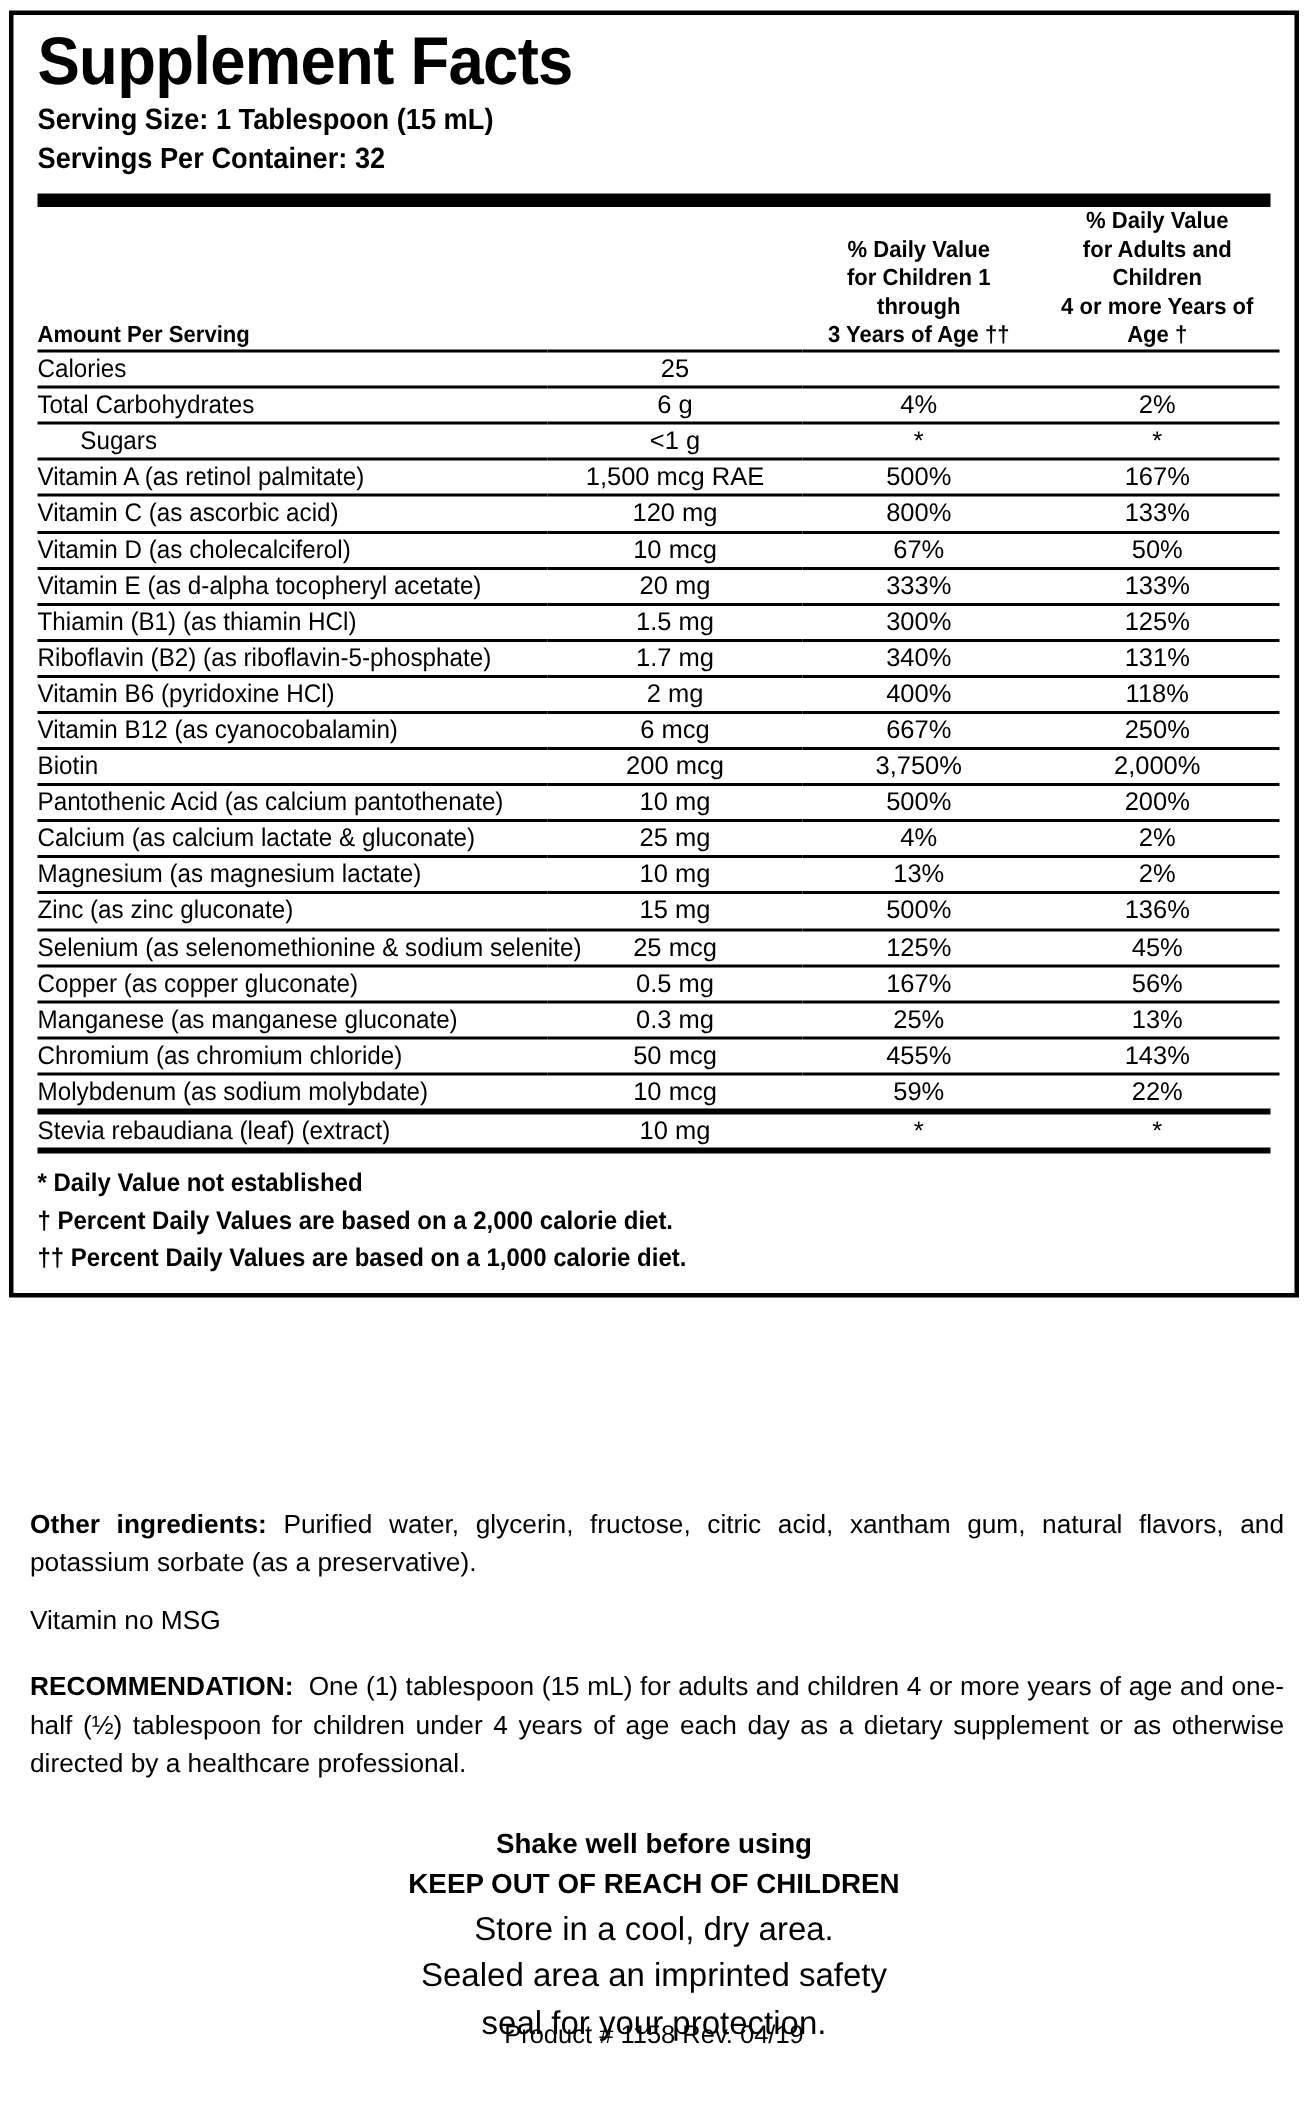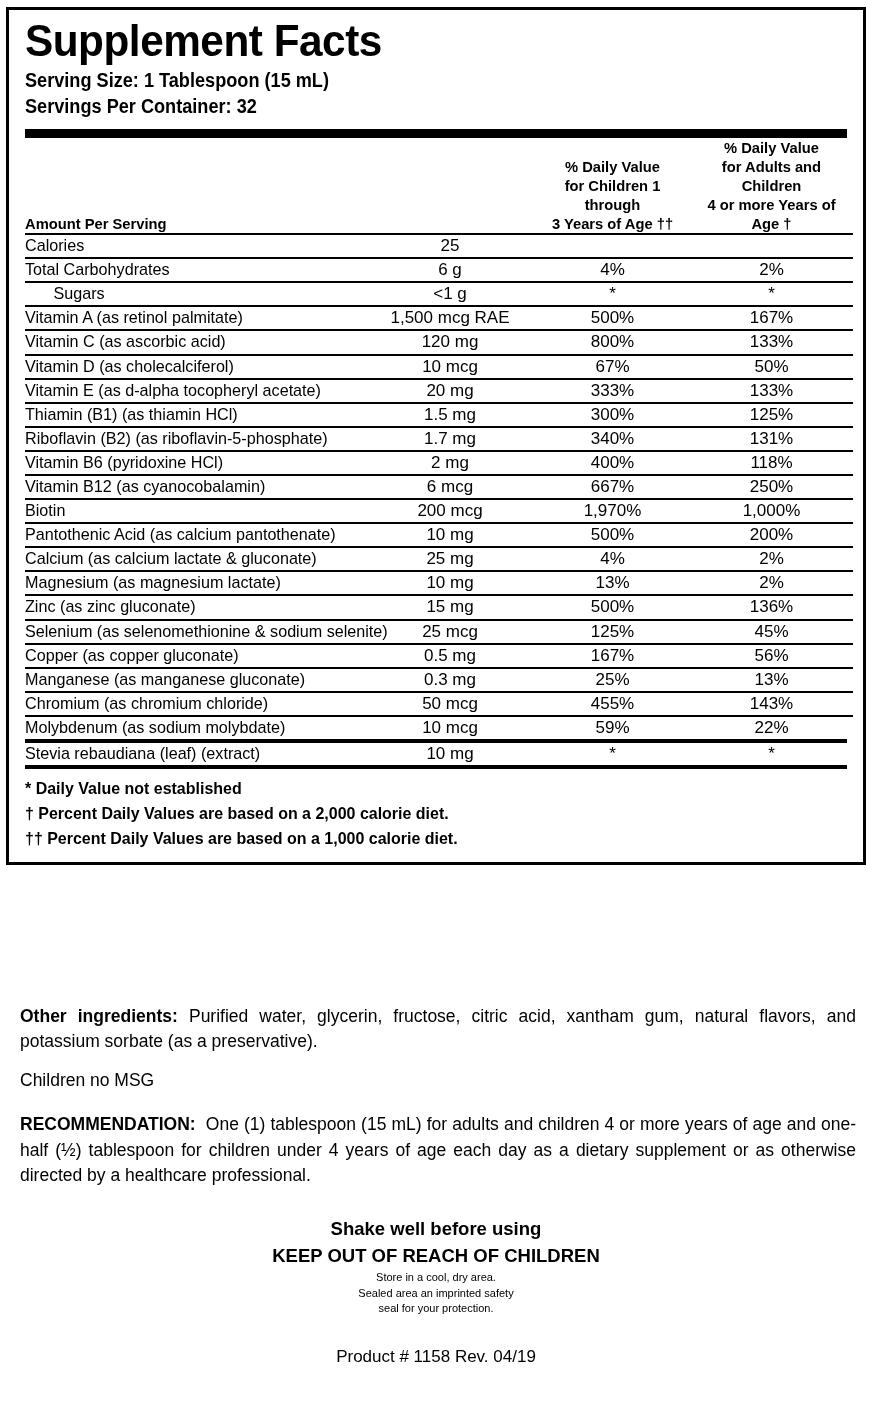--- a/index.html
+++ b/index.html
@@ -166,21 +166,21 @@
     top: 1215px;
     width: 872px;
     text-align: center;
   }
   .cl-bold {
     font-size: 18.5px;
     font-weight: 700;
     line-height: 1.48;
   }
   .cl-norm {
-    font-size: 11px;
+    font-size: 22px;
     line-height: 1.44;
   }
   .product-line {
     position: absolute;
     left: 0;
     top: 1347px;
     width: 872px;
     text-align: center;
     font-size: 17px;
   }
@@ -284,22 +284,22 @@
           </tr>
           <tr class="sep">
             <td class="row-name">Vitamin B12 (as cyanocobalamin)</td>
             <td class="row-amt">6 mcg</td>
             <td class="row-dv">667%</td>
             <td class="row-dv">250%</td>
           </tr>
           <tr class="sep">
             <td class="row-name">Biotin</td>
             <td class="row-amt">200 mcg</td>
-            <td class="row-dv">1,970%</td>
-            <td class="row-dv">1,000%</td>
+            <td class="row-dv">3,750%</td>
+            <td class="row-dv">2,000%</td>
           </tr>
           <tr class="sep">
             <td class="row-name">Pantothenic Acid (as calcium pantothenate)</td>
             <td class="row-amt">10 mg</td>
             <td class="row-dv">500%</td>
             <td class="row-dv">200%</td>
           </tr>
           <tr class="sep">
             <td class="row-name">Calcium (as calcium lactate &amp; gluconate)</td>
             <td class="row-amt">25 mg</td>
@@ -377,21 +377,21 @@
       <div class="fn">† Percent Daily Values are based on a 2,000 calorie diet.</div>
       <div class="fn">†† Percent Daily Values are based on a 1,000 calorie diet.</div>
     </div>
   </div>
 
   <div class="body-area">
     <p class="other-ing">
       <b>Other ingredients:</b>
       <span>Purified water, glycerin, fructose, citric acid, xantham gum, natural flavors, and potassium sorbate (as a preservative).</span>
     </p>
-    <p class="no-msg">Children no MSG</p>
+    <p class="no-msg">Vitamin no MSG</p>
     <p class="recommendation">
       <b>RECOMMENDATION:</b>
       <span>&nbsp;</span><span>One (1) tablespoon (15 mL) for adults and children 4 or more years of age and one-half (½) tablespoon for children under 4 years of age each day as a dietary supplement or as otherwise directed by a healthcare professional.</span>
     </p>
   </div>
 
   <div class="closing">
     <div class="cl-bold">Shake well before using</div>
     <div class="cl-bold">KEEP OUT OF REACH OF CHILDREN</div>
     <div class="cl-norm">Store in a cool, dry area.</div>

